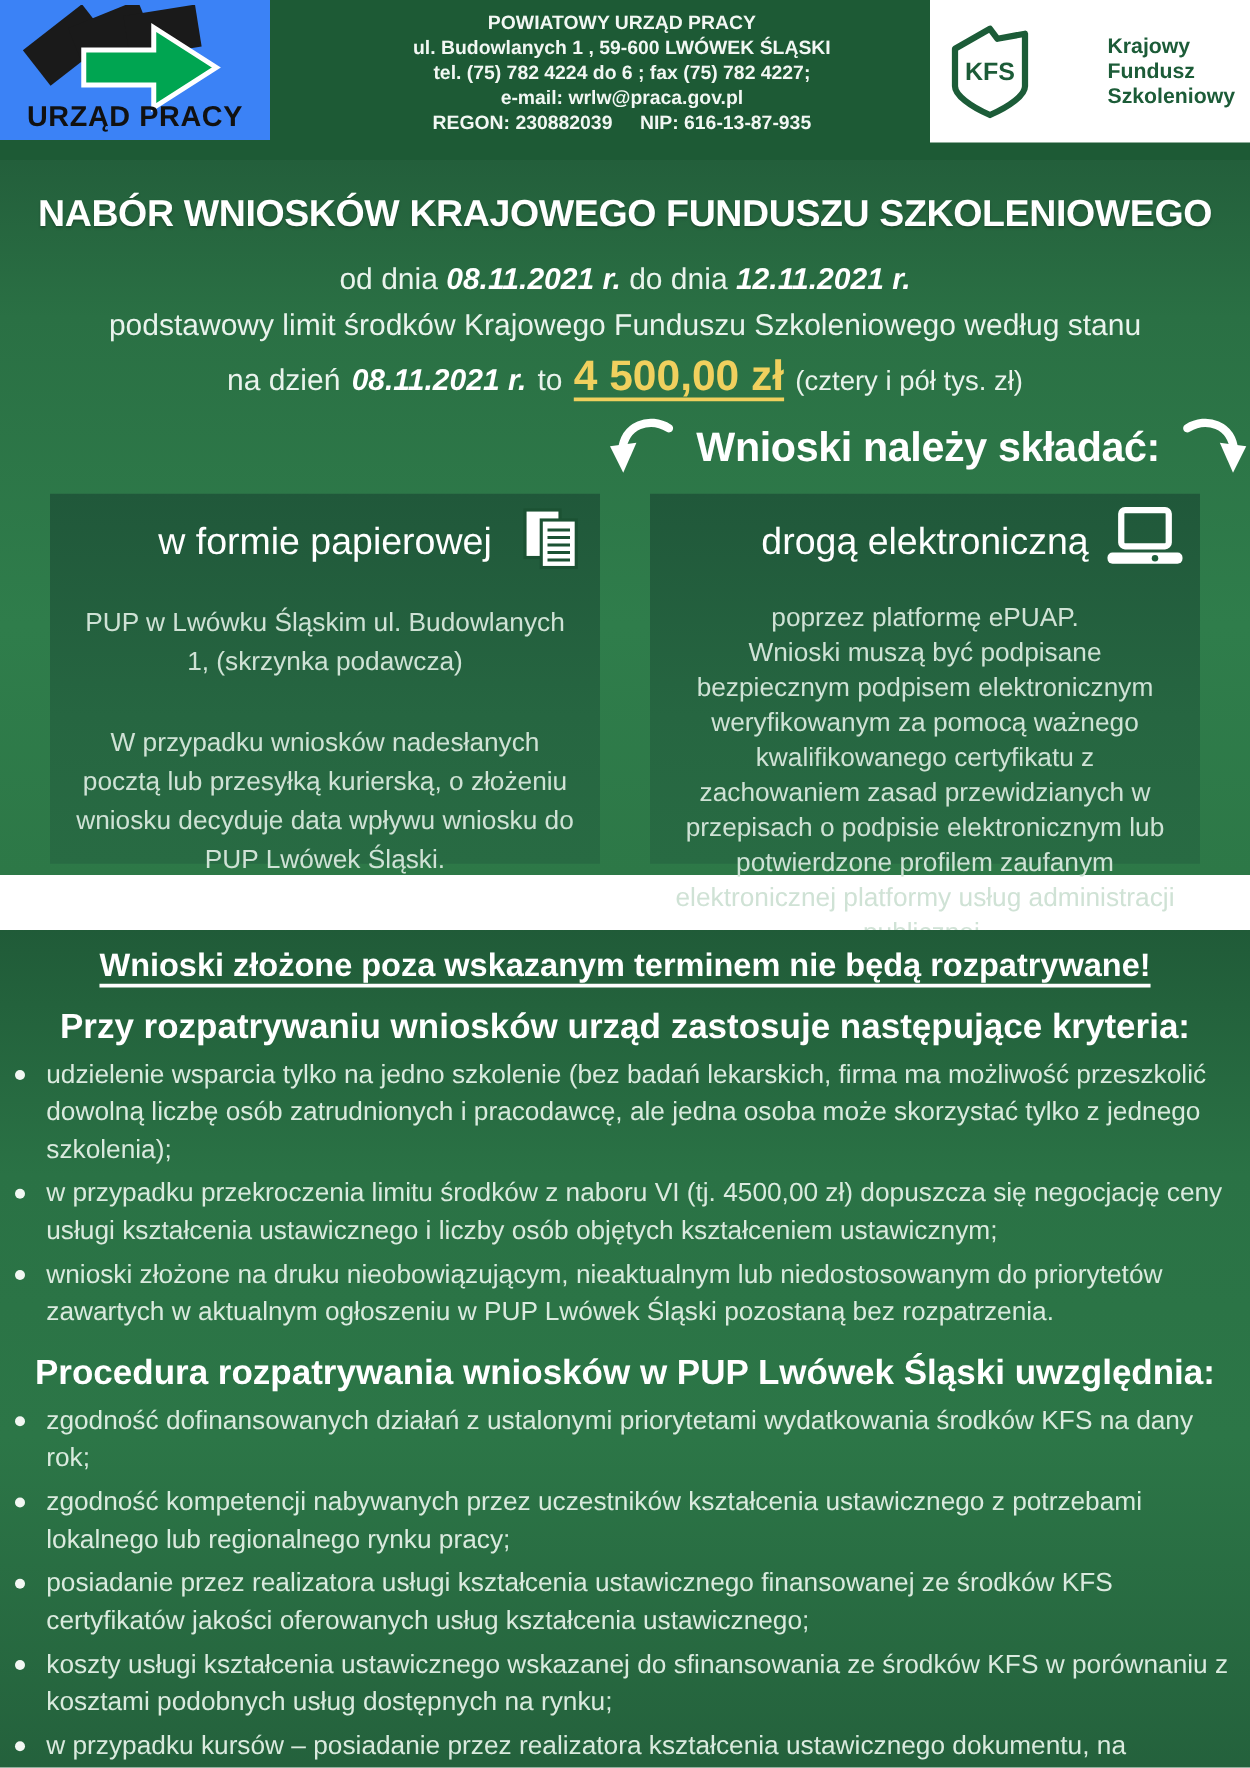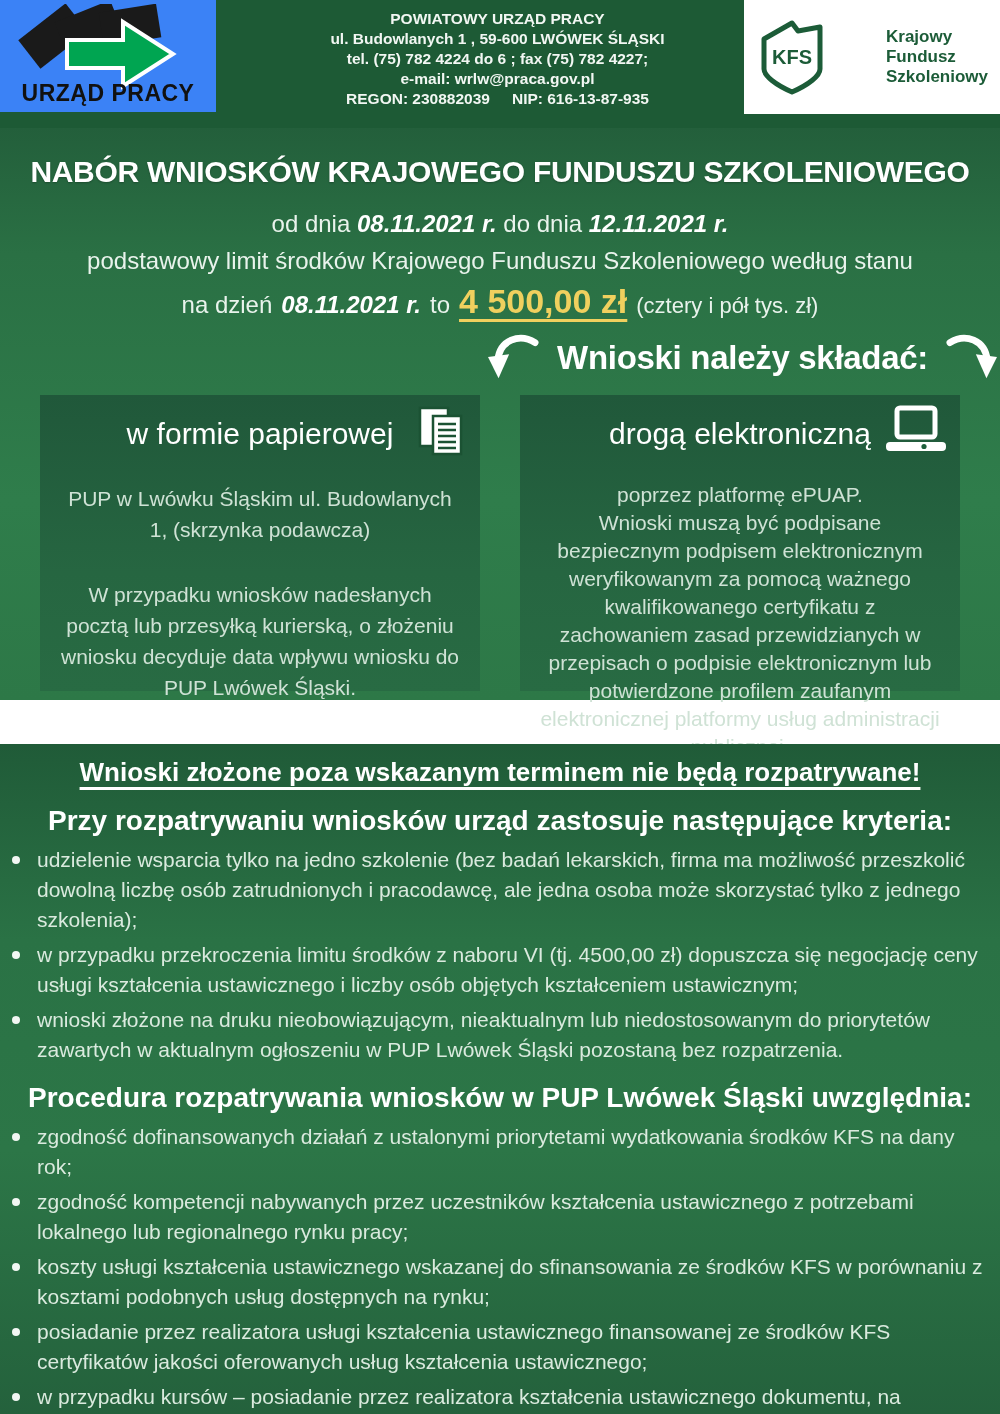--- a/index.html
+++ b/index.html
@@ -179,22 +179,22 @@
     <ul class="bullets">
         <li>udzielenie wsparcia tylko na jedno szkolenie (bez badań lekarskich, firma ma możliwość przeszkolić dowolną liczbę osób zatrudnionych i  pracodawcę, ale jedna osoba może skorzystać tylko z jednego szkolenia);</li>
         <li>w przypadku przekroczenia limitu środków z naboru VI (tj. 4500,00 zł) dopuszcza się negocjację ceny usługi kształcenia ustawicznego i liczby osób objętych kształceniem ustawicznym;</li>
         <li>wnioski złożone na druku nieobowiązującym, nieaktualnym lub niedostosowanym do priorytetów zawartych w aktualnym ogłoszeniu w PUP Lwówek Śląski pozostaną bez rozpatrzenia.</li>
       </ul>
 
     <div class="list-heading">Procedura rozpatrywania wniosków w PUP Lwówek Śląski uwzględnia:</div>
     <ul class="bullets">
         <li>zgodność dofinansowanych działań z ustalonymi priorytetami wydatkowania środków KFS na dany rok;</li>
         <li>zgodność kompetencji nabywanych przez uczestników kształcenia ustawicznego z potrzebami lokalnego lub  regionalnego rynku pracy;</li>
+        <li>posiadanie przez realizatora usługi kształcenia ustawicznego finansowanej ze środków KFS certyfikatów jakości oferowanych usług kształcenia ustawicznego;</li>
         <li>koszty usługi kształcenia ustawicznego wskazanej do sfinansowania ze środków KFS w porównaniu z kosztami podobnych usług dostępnych na rynku;</li>
-        <li>posiadanie przez realizatora usługi kształcenia ustawicznego finansowanej ze środków KFS certyfikatów jakości oferowanych usług kształcenia ustawicznego;</li>
         <li>w przypadku kursów – posiadanie przez realizatora kształcenia ustawicznego dokumentu, na podstawie którego prowadzi on pozaszkolne formy kształcenia ustawicznego;</li>
         <li>plany dotyczące dalszego zatrudnienia osób, które będą objęte kształceniem ustawicznym finansowanym ze środków KFS;</li>
       </ul>
 
     <div class="footer-bar"></div>
   </div>
 
 </div>
 
 </body></html>

